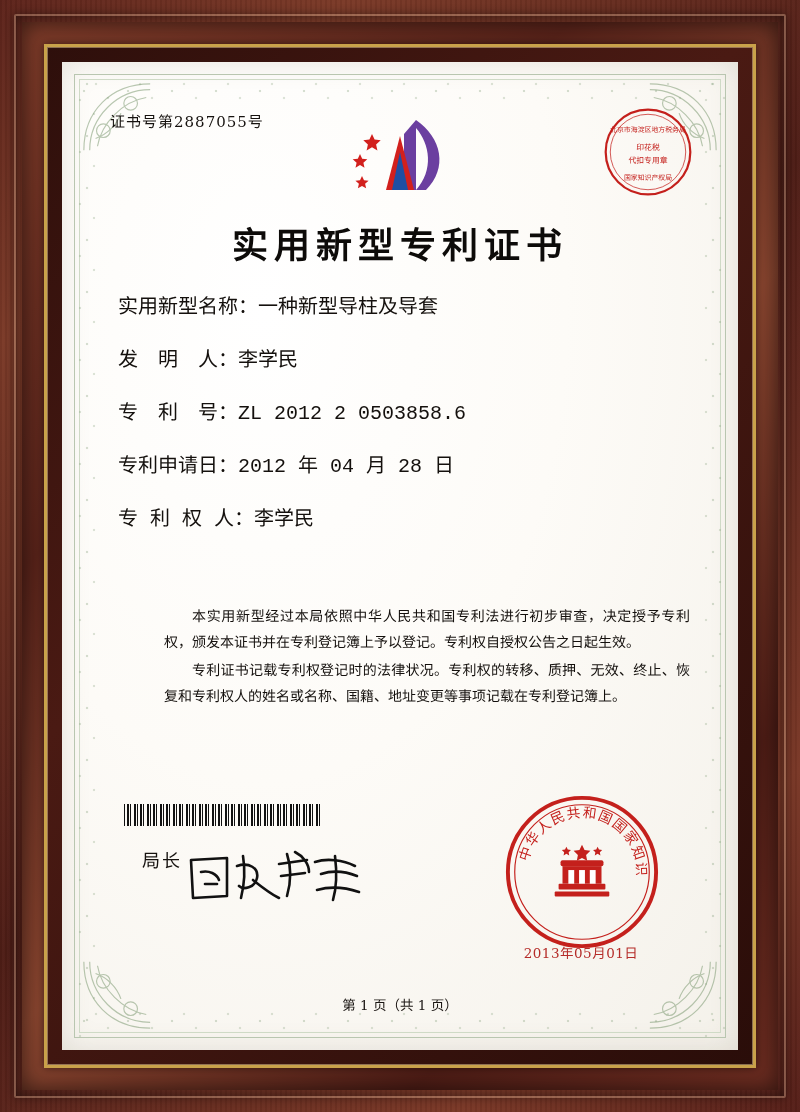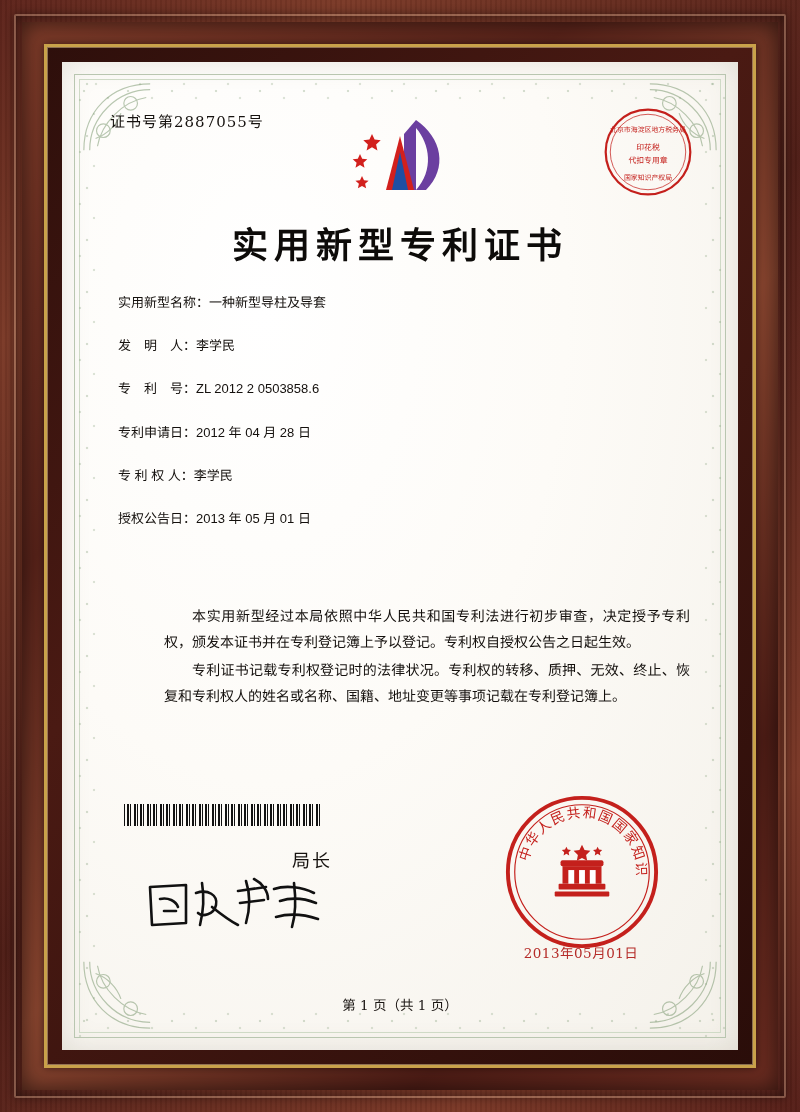--- a/index.html
+++ b/index.html
@@ -175,22 +175,22 @@
     height: 92px;
   }
   .seal-tr svg { width:100%; height:100%; display:block; }
 
   
   .fields {
     position: absolute;
     left: 16px;
     right: 10px;
     top: 190px;
-    font-family: Liberation Sans, sans-serif;
-    font-size: 13px;
+    font-family: Liberation Mono, monospace;
+    font-size: 20px;
     color: #14100d;
   }
   .field-row {
     display: flex;
     align-items: baseline;
     margin-bottom: 25px;
     line-height: 1.4;
   }
   .field-label {
     white-space: nowrap;
@@ -231,23 +231,22 @@
         #111 6px 7px, transparent 7px 10px,
         #111 10px 12px, transparent 12px 13px);
   }
 
   
   .sign-row {
     position: absolute;
     left: 40px;
     top: 742px;
     display: flex;
-    align-items: flex-end;
+    align-items: flex-start;
     gap: 1px;
-    flex-direction: column;
   }
   .sign-label {
     font-family: "DejaVu Serif", "Liberation Serif", serif;
     font-size: 18px;
     letter-spacing: 2px;
   }
   .signature {
     width: 190px;
     height: 62px;
   }
@@ -403,24 +402,20 @@
           <span class="field-label">专　利　号：</span>
           <span class="field-value">ZL 2012 2 0503858.6</span>
         </div>
         <div class="field-row">
           <span class="field-label">专利申请日：</span>
           <span class="field-value">2012 年 04 月 28 日</span>
         </div>
         <div class="field-row">
           <span class="field-label">专 利 权 人：</span>
           <span class="field-value">李学民</span>
-        </div>
-        <div class="field-row">
-          <span class="field-label">授权公告日：</span>
-          <span class="field-value">2013 年 05 月 01 日</span>
         </div>
       </div>
 
       <div class="paras">
         <p>本实用新型经过本局依照中华人民共和国专利法进行初步审查，决定授予专利权，颁发本证书并在专利登记簿上予以登记。专利权自授权公告之日起生效。</p>
         <p>专利证书记载专利权登记时的法律状况。专利权的转移、质押、无效、终止、恢复和专利权人的姓名或名称、国籍、地址变更等事项记载在专利登记簿上。</p>
       </div>
 
       <div class="barcode"></div>
 

